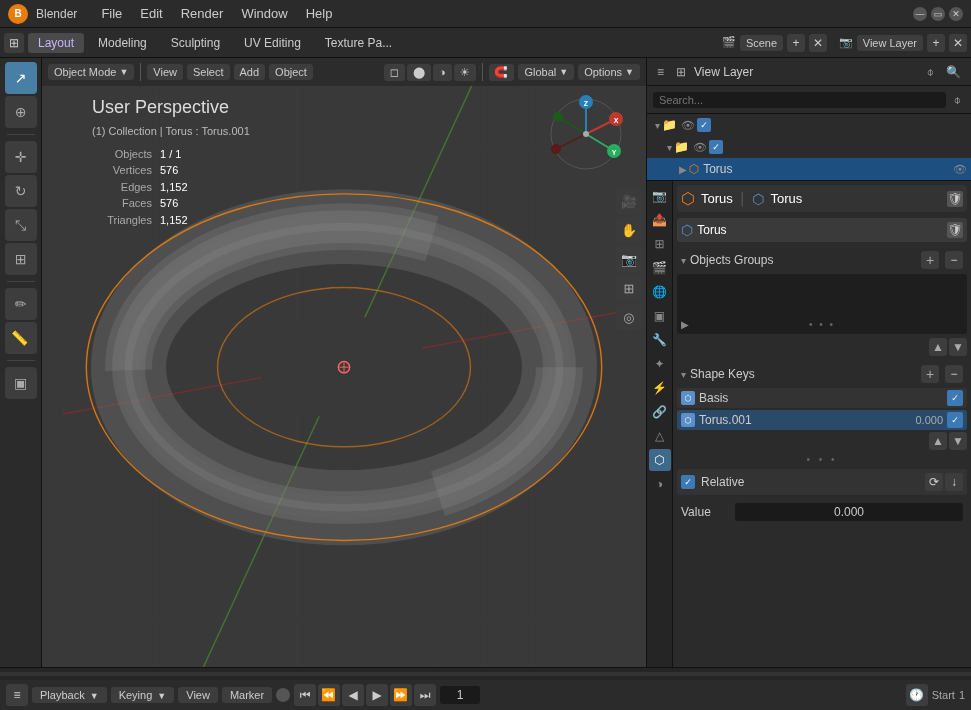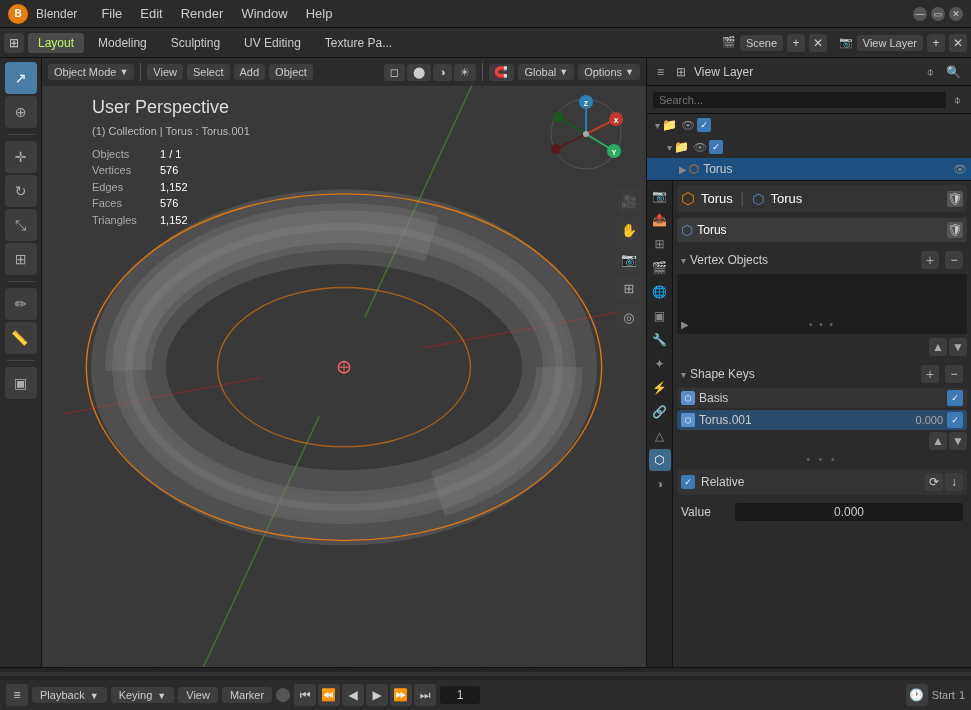--- a/index.html
+++ b/index.html
@@ -70,21 +70,21 @@
     }
     .toolbar-tab {
       padding: 3px 10px;
       border-radius: 3px;
       cursor: pointer;
       font-size: 12px;
       color: #ccc;
     }
     .toolbar-tab.active {
       background: #4a4a4a;
-      color: #bef264;
+      color: #c4b5fd;
     }
 
     
     #content-area {
       display: flex;
       flex: 1;
       overflow: hidden;
     }
 
     
@@ -167,21 +167,21 @@
       color: #bbb;
       font-size: 11px;
       margin-bottom: 6px;
     }
     .info-row {
       display: flex;
       gap: 8px;
       font-size: 11px;
       color: #ccc;
     }
-    .info-label { color: #aaa; min-width: 60px; }
+    .info-label { color: #aaa; min-width: 60px; text-align: right; }
     .info-value { color: #fff; }
 
     
     #gizmo {
       position: absolute;
       top: 36px; right: 20px;
       width: 80px; height: 80px;
       z-index: 10;
     }
 
@@ -906,21 +906,21 @@
 
           <div id="mesh-data-header">
             <span class="mesh-icon">⬡</span>
             <span class="mesh-name">Torus</span>
             <span style="flex:1"></span>
             <div style="width:16px;height:16px;background:#555;border-radius:2px;display:flex;align-items:center;justify-content:center;">🛡</div>
           </div>
 
           <div class="section-header">
             <span class="section-arrow">▾</span>
-            <span class="section-title">Vertex Objects</span>
+            <span class="section-title">Objects Groups</span>
             <div class="section-add-btn">+</div>
             <div style="width:18px;height:18px;background:#3d3d3d;border-radius:3px;display:flex;align-items:center;justify-content:center;margin-left:2px;cursor:pointer;">−</div>
           </div>
 
           <div class="vertex-groups-list">
             <div class="vg-play-btn">▶</div>
             <div class="vg-dots">• • •</div>
           </div>
           <div class="vertex-groups-controls">
             <div class="vg-ctrl-btn">▲</div>

